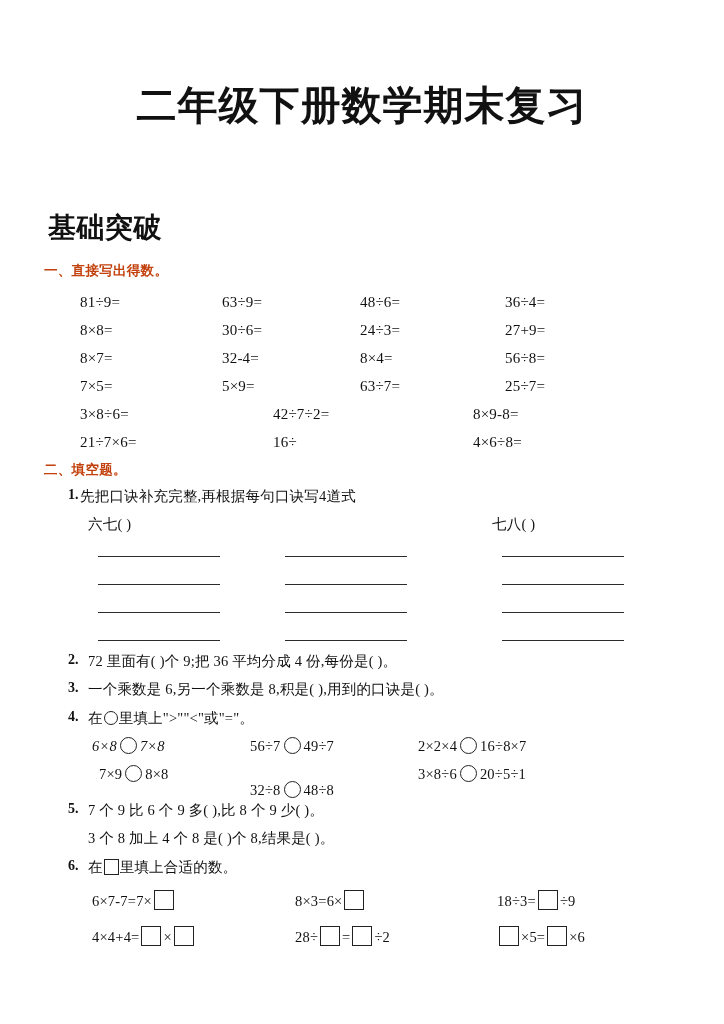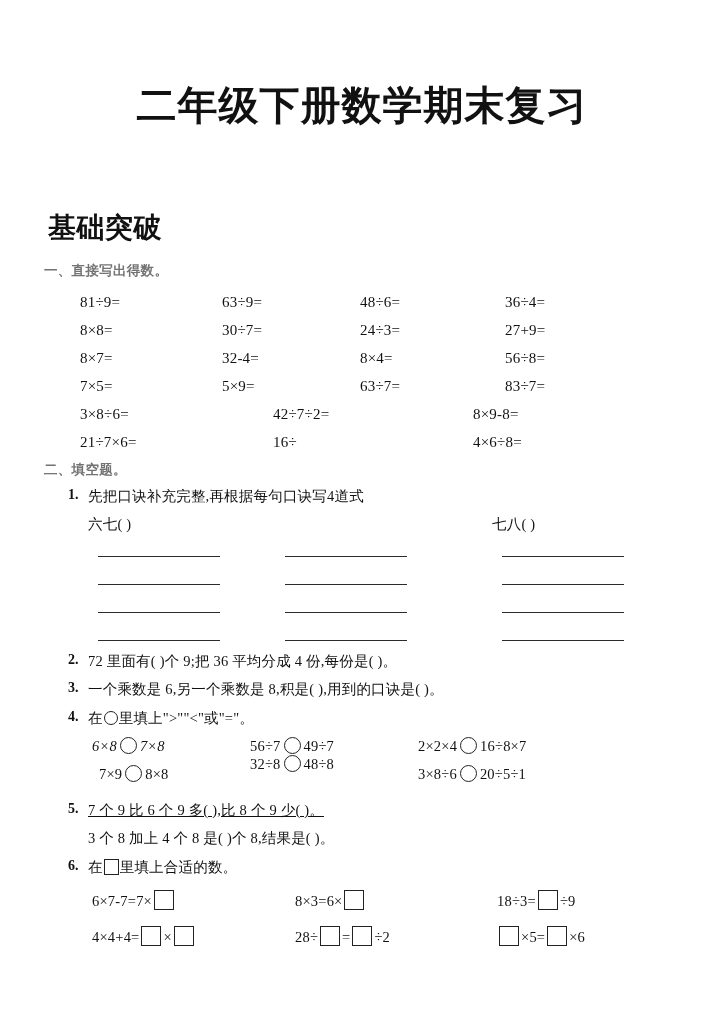--- a/index.html
+++ b/index.html
@@ -58,21 +58,21 @@
     font-weight: 700;
     font-size: 28px;
     color: #111;
     letter-spacing: 0.5px;
   }
   .part-heading {
     position: absolute;
     font-family: "DejaVu Sans", "Liberation Sans", sans-serif;
     font-weight: 700;
     font-size: 13.5px;
-    color: #737373;
+    color: #c2410c;
     letter-spacing: 0.3px;
   }
 
   
   .expr {
     position: absolute;
     font-family: "Liberation Serif", "DejaVu Serif", serif;
     font-size: 15px;
     white-space: nowrap;
     color: #111;
@@ -155,46 +155,46 @@
   <div class="section-heading" style="left:48px; top:209px;">基础突破</div>
 
   <div class="part-heading" style="left:44px; top:262px;">一、直接写出得数。</div>
 
   <div class="expr" style="left:80px;  top:294px;text-align:center;">81÷9=</div>
   <div class="expr" style="left:222px; top:294px;">63÷9=</div>
   <div class="expr" style="left:360px; top:294px;">48÷6=</div>
   <div class="expr" style="left:505px; top:294px;">36÷4=</div>
 
   <div class="expr" style="left:80px;  top:322px;">8×8=</div>
-  <div class="expr" style="left:222px; top:322px;">30÷7=</div>
+  <div class="expr" style="left:222px; top:322px;">30÷6=</div>
   <div class="expr" style="left:360px; top:322px;">24÷3=</div>
   <div class="expr" style="left:505px; top:322px;">27+9=</div>
 
   <div class="expr" style="left:80px;  top:350px;">8×7=</div>
   <div class="expr" style="left:222px; top:350px;">32-4=</div>
   <div class="expr" style="left:360px; top:350px;">8×4=</div>
   <div class="expr" style="left:505px; top:350px;">56÷8=</div>
 
   <div class="expr" style="left:80px;  top:378px;">7×5=</div>
   <div class="expr" style="left:222px; top:378px;">5×9=</div>
   <div class="expr" style="left:360px; top:378px;">63÷7=</div>
-  <div class="expr" style="left:505px; top:378px;">83÷7=</div>
+  <div class="expr" style="left:505px; top:378px;">25÷7=</div>
 
   <div class="expr" style="left:80px;  top:406px;">3×8÷6=</div>
   <div class="expr" style="left:273px; top:406px;">42÷7÷2=</div>
   <div class="expr" style="left:473px; top:406px;">8×9-8=</div>
 
   <div class="expr" style="left:80px;  top:434px;">21÷7×6=</div>
   <div class="expr" style="left:273px; top:434px;">16÷</div>
   <div class="expr" style="left:473px; top:434px;">4×6÷8=</div>
 
   <div class="part-heading" style="left:44px; top:461px;">二、填空题。</div>
 
   <div class="q-num" style="left:68px; top:487px;">1.</div>
-  <div class="q-text" style="left:88px; top:487px;">先把口诀补充完整,再根据每句口诀写4道式</div>
+  <div class="q-text" style="left:80px; top:487px;">先把口诀补充完整,再根据每句口诀写4道式</div>
 
   <div class="q-text" style="left:88px;  top:515px;">六七(          )</div>
   <div class="q-text" style="left:492px; top:515px;">七八(          )</div>
 
   <div class="blank-line" style="left:98px;  top:556px; width:122px;"></div>
   <div class="blank-line" style="left:285px; top:556px; width:122px;"></div>
   <div class="blank-line" style="left:502px; top:556px; width:122px;"></div>
 
   <div class="blank-line" style="left:98px;  top:584px; width:122px;"></div>
   <div class="blank-line" style="left:285px; top:584px; width:122px;"></div>
@@ -225,29 +225,29 @@
   <div class="q-text" style="left:250px; top:737px;">
     <span>56÷7</span><span class="circle"></span><span>49÷7</span>
   </div>
   <div class="q-text" style="left:418px; top:737px;">
     <span>2×2×4</span><span class="circle"></span><span>16÷8×7</span>
   </div>
 
   <div class="q-text" style="left:99px; top:765px;text-align:center;">
     <span>7×9</span><span class="circle"></span><span>8×8</span>
   </div>
-  <div class="q-text" style="left:250px; top:755px;">
+  <div class="q-text" style="left:250px; top:781px;">
     <span>32÷8</span><span class="circle"></span><span>48÷8</span>
   </div>
   <div class="q-text" style="left:418px; top:765px;">
     <span>3×8÷6</span><span class="circle"></span><span>20÷5÷1</span>
   </div>
 
   <div class="q-num" style="left:68px; top:801px;">5.</div>
-  <div class="q-text" style="left:88px; top:801px;text-decoration:underline;">7 个 9 比 6 个 9 多(            ),比 8 个 9 少(            )。</div>
+  <div class="q-text" style="left:88px; top:801px;">7 个 9 比 6 个 9 多(            ),比 8 个 9 少(            )。</div>
   <div class="q-text" style="left:88px; top:829px;">3 个 8 加上 4 个 8 是(            )个 8,结果是(            )。</div>
 
   <div class="q-num" style="left:68px; top:858px;">6.</div>
   <div class="q-text" style="left:88px; top:858px;">
     <span>在</span><span class="box-sm"></span><span>里填上合适的数。</span>
   </div>
 
   <div class="q-text" style="left:92px; top:890px;">
     <span>6×7-7=7×</span><span class="box"></span>
   </div>

